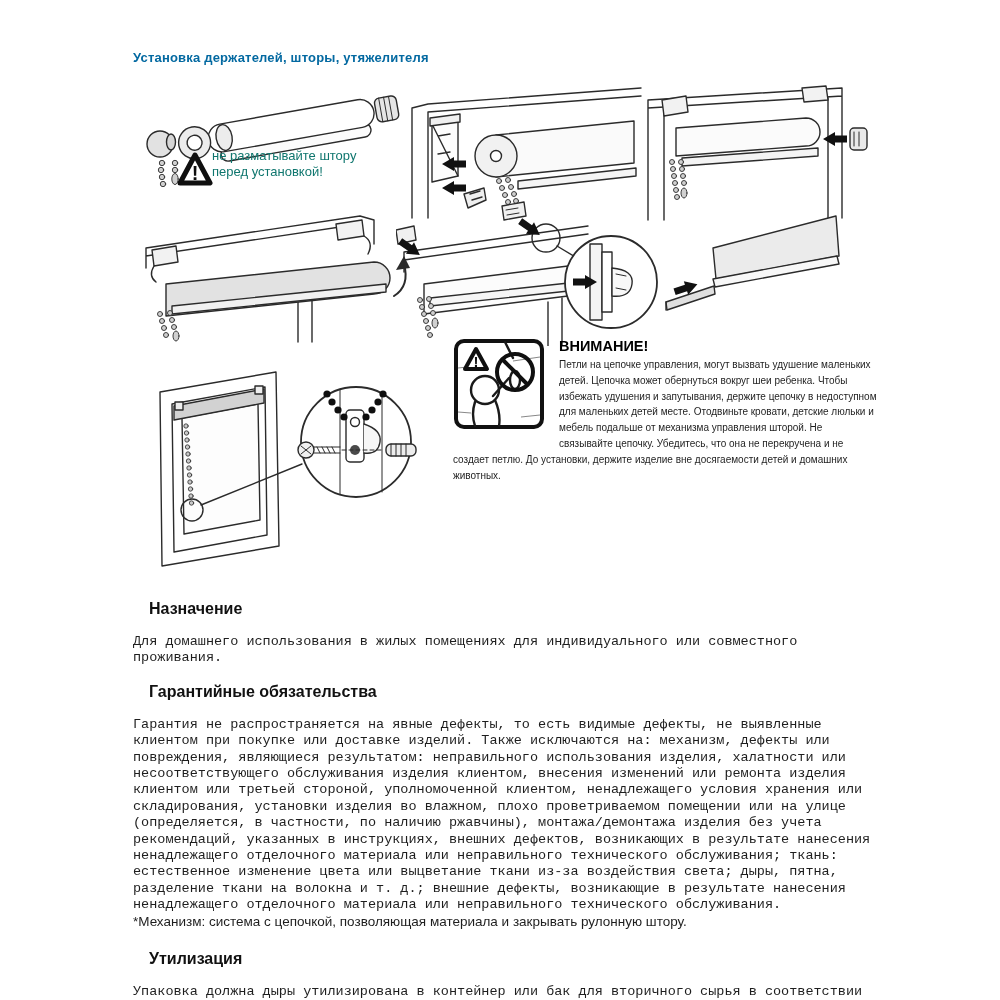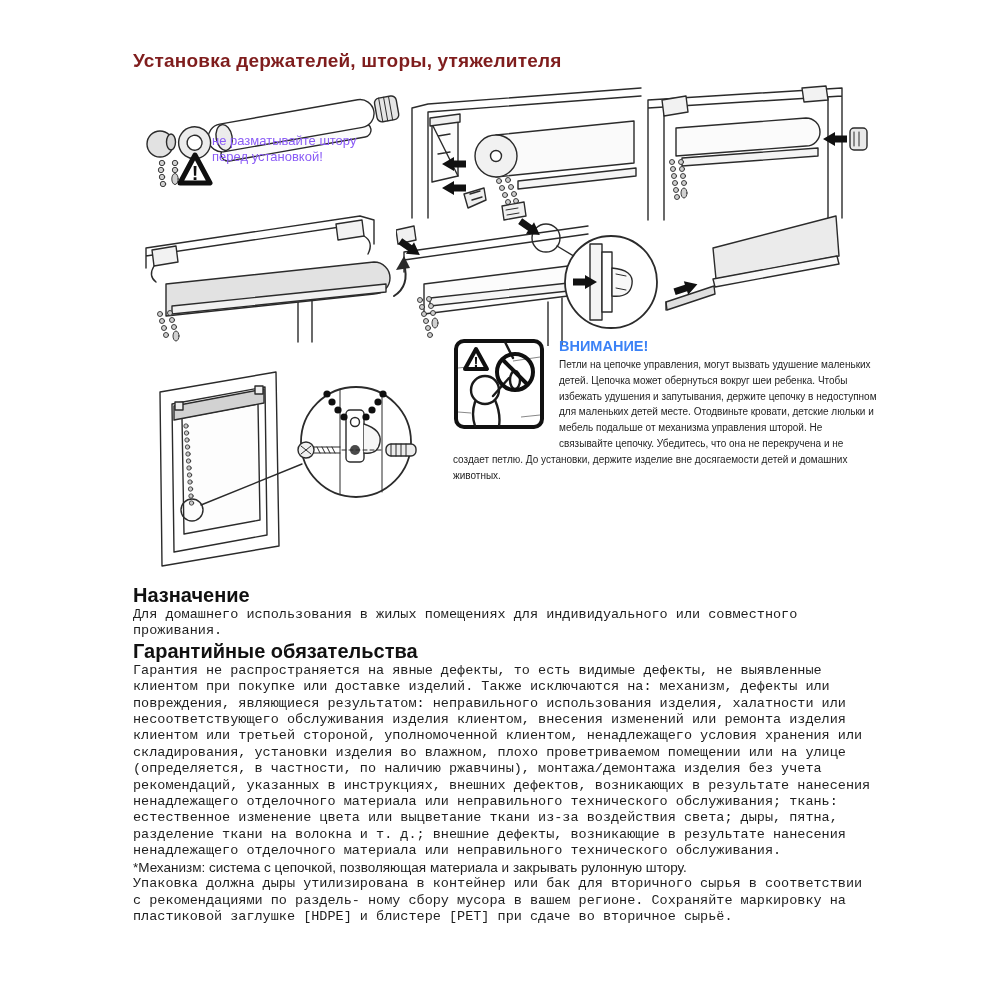--- a/index.html
+++ b/index.html
@@ -3,41 +3,41 @@
 <meta charset="utf-8">
 <style>
   html,body{margin:0;padding:0;background:#fff;}
   .page{
     position:relative;width:1000px;height:1000px;background:#ffffff;
     font-family:"Liberation Sans",sans-serif;color:#1e1e1e;overflow:hidden;
   }
   .abs{position:absolute;}
   .page-title{
     left:133px;top:50px;width:700px;
-    font-size:19px;font-weight:700;letter-spacing:.2px;color:#7f1d1d;
+    font-size:13px;font-weight:700;letter-spacing:.2px;color:#0369a1;
   }
   .fig svg{display:block;width:100%;height:100%;}
   .fig-a{left:140px;top:86px;width:280px;height:122px;}
   .fig-b{left:398px;top:84px;width:245px;height:138px;}
   .fig-c{left:628px;top:84px;width:248px;height:138px;}
   .fig-d{left:128px;top:204px;width:292px;height:140px;}
   .fig-e{left:396px;top:196px;width:268px;height:150px;}
   .fig-f{left:656px;top:206px;width:228px;height:128px;}
   .fig-g{left:136px;top:358px;width:300px;height:228px;}
   .fig-caption{
-    left:212px;top:133px;width:158px;
-    font-size:13px;line-height:16px;color:#8b5cf6;
+    left:212px;top:148px;width:158px;
+    font-size:13px;line-height:16px;color:#0f766e;
   }
   .attention{left:453px;top:336px;width:424px;}
   .picto{width:92px;height:92px;float:left;margin:2px 14px 20px 0;}
   .picto svg{display:block;width:100%;height:100%;}
-  .attention-title{font-size:14.5px;font-weight:700;margin:2px 0 3px 0;color:#3b82f6;}
+  .attention-title{font-size:14.5px;font-weight:700;margin:2px 0 3px 0;color:#000000;}
   .attention-body{font-size:10px;line-height:15.8px;margin:0;}
   .sections{left:133px;top:584px;width:744px;}
-  .sec-h{font-size:20px;font-weight:700;margin:0;color:#111;}
+  .sec-h{font-size:16px;font-weight:700;margin:16px;color:#111;}
   .sec-p{font-size:13.5px;line-height:16.4px;margin:0;font-family:Liberation Mono, monospace;}
   .footnote{font-size:13.5px;line-height:16.4px;margin:0;}
   .disposal-h{margin-top:20px;}
   line,path,rect,circle,ellipse,polygon,polyline{vector-effect:non-scaling-stroke;}
 </style>
 </head>
 <body>
 
 <div class="page">
 
@@ -287,16 +287,17 @@
     <div class="attention-title">ВНИМАНИЕ!</div>
     <p class="attention-body">Петли на цепочке управления, могут вызвать удушение маленьких детей. Цепочка может обернуться вокруг шеи ребенка. Чтобы избежать удушения и запутывания, держите цепочку в недоступном для маленьких детей месте. Отодвиньте кровати, детские люльки и мебель подальше от механизма управления шторой. Не связывайте цепочку. Убедитесь, что она не перекручена и не создает петлю. До установки, держите изделие вне досягаемости детей и домашних животных.</p>
   </div>
 
   <div class="abs sections">
     <h3 class="sec-h">Назначение</h3>
     <p class="sec-p">Для домашнего использования в жилых помещениях для индивидуального или совместного проживания.</p>
     <h3 class="sec-h">Гарантийные обязательства</h3>
     <p class="sec-p">Гарантия не распространяется на явные дефекты, то есть видимые дефекты, не выявленные клиентом при покупке или доставке изделий. Также исключаются на: механизм, дефекты или повреждения, являющиеся результатом: неправильного использования изделия, халатности или несоответствующего обслуживания изделия клиентом, внесения изменений или ремонта изделия клиентом или третьей стороной, уполномоченной клиентом, ненадлежащего условия хранения или складирования, установки изделия во влажном, плохо проветриваемом помещении или на улице (определяется, в частности, по наличию ржавчины), монтажа/демонтажа изделия без учета рекомендаций, указанных в инструкциях, внешних дефектов, возникающих в результате нанесения ненадлежащего отделочного материала или неправильного технического обслуживания; ткань: естественное изменение цвета или выцветание ткани из-за воздействия света; дыры, пятна, разделение ткани на волокна и т. д.; внешние дефекты, возникающие в результате нанесения ненадлежащего отделочного материала или неправильного технического обслуживания.</p>
     <p class="footnote">*Механизм: система с цепочкой, позволяющая материала и закрывать рулонную штору.</p>
+    <h3 class="sec-h disposal-h">Утилизация</h3>
     <p class="sec-p">Упаковка должна дыры утилизирована в контейнер или бак для вторичного сырья в соответствии с рекомендациями по раздель- ному сбору мусора в вашем регионе. Сохраняйте маркировку на пластиковой заглушке [HDPE] и блистере [PET] при сдаче во вторичное сырьё.</p>
   </div>
 
 </div>
 
 </body></html>

